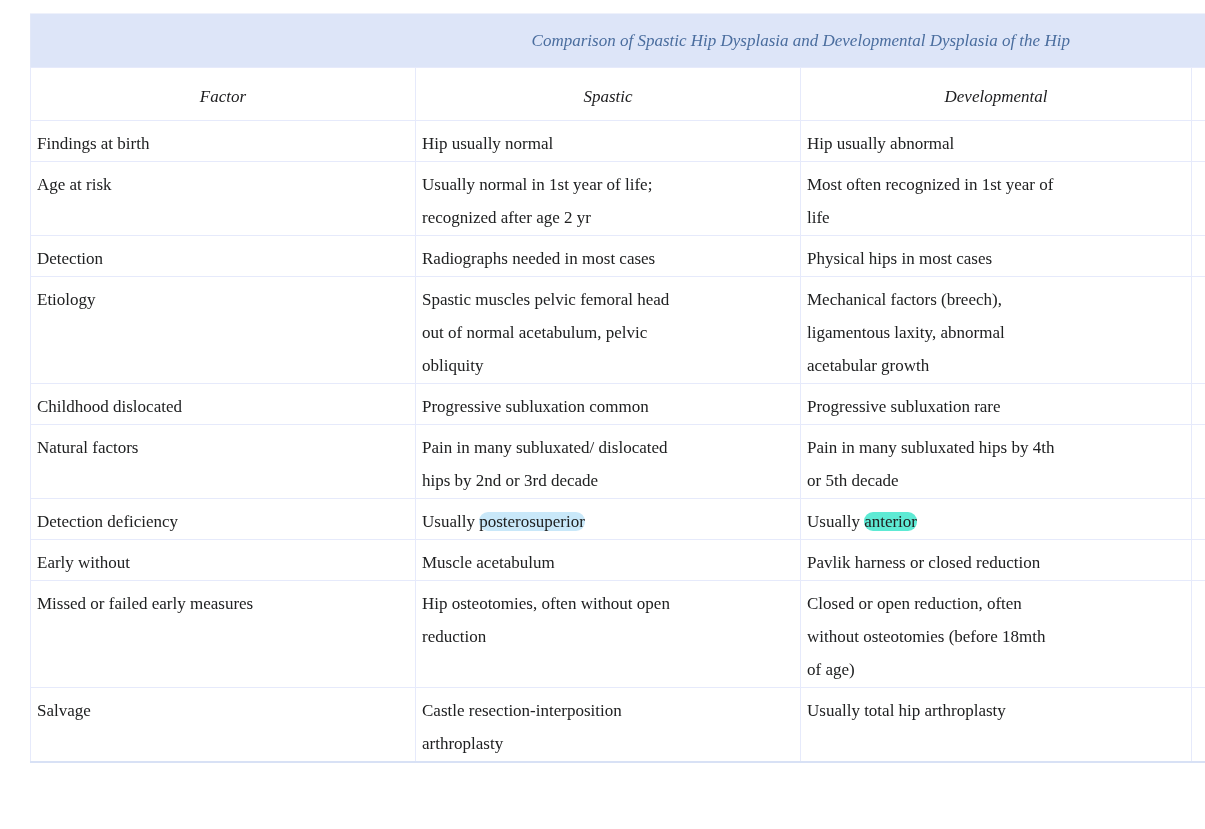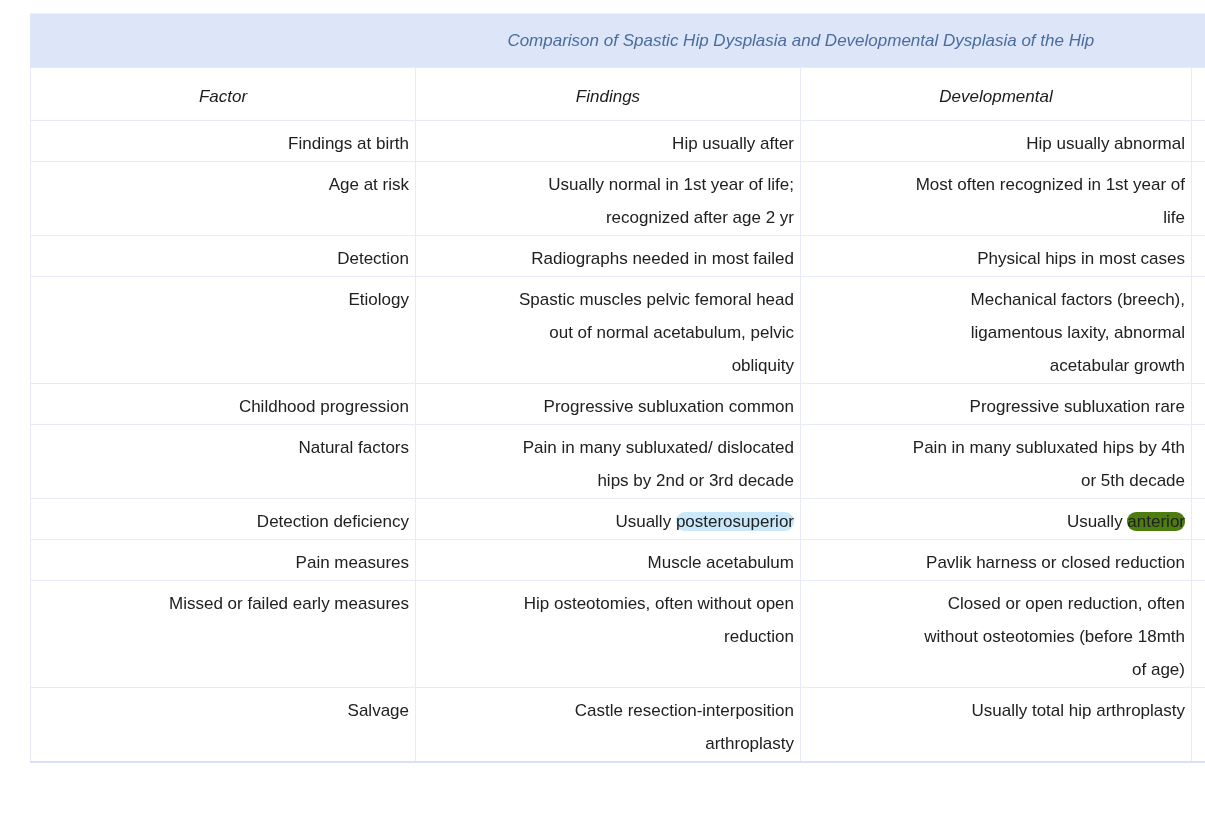--- a/index.html
+++ b/index.html
@@ -9,20 +9,21 @@
     height: 829px;
     overflow: hidden;
     background: #ffffff;
     font-family: "Liberation Sans", sans-serif;
   }
   .page {
     position: relative;
     width: 1205px;
     height: 829px;
     background: #ffffff;
+    font-family: Liberation Serif, serif;
   }
   table.cmp-table {
     position: absolute;
     left: 30px;
     top: 13px;
     width: 1540px;
     border-collapse: collapse;
     table-layout: fixed;
     color: #202122;
     font-size: 17px;
@@ -53,21 +54,21 @@
     border-bottom: 1px solid #e6eafb;
   }
   tr.header-row th {
     font-style: italic;
     text-align: center;
     vertical-align: middle;
     height: 45px;
     color: #1c1c1e;
   }
   tbody td {
-    text-align: right;
+    text-align: left;
   }
   .hl {
     background: #c9e8f9;
     border-radius: 9px;
   }
 </style>
 </head>
 <body>
 
 <div class="page">
@@ -77,78 +78,78 @@
       <col style="width:385px">
       <col style="width:391px">
       <col style="width:379px">
     </colgroup>
     <thead>
       <tr class="title-row">
         <th colspan="4">Comparison of Spastic Hip Dysplasia and Developmental Dysplasia of the Hip</th>
       </tr>
       <tr class="header-row">
         <th>Factor</th>
-        <th>Findings</th>
+        <th>Spastic</th>
         <th>Developmental</th>
         <th></th>
       </tr>
     </thead>
     <tbody id="table-body">
         <tr>
           <td>Findings at birth</td>
-          <td>Hip usually after</td>
+          <td>Hip usually normal</td>
           <td>Hip usually abnormal</td>
           <td></td>
         </tr>
         <tr>
           <td>Age at risk</td>
           <td>Usually normal in 1st year of life;
 recognized after age 2 yr</td>
           <td>Most often recognized in 1st year of
 life</td>
           <td></td>
         </tr>
         <tr>
           <td>Detection</td>
-          <td>Radiographs needed in most failed</td>
+          <td>Radiographs needed in most cases</td>
           <td>Physical hips in most cases</td>
           <td></td>
         </tr>
         <tr>
           <td>Etiology</td>
           <td>Spastic muscles pelvic femoral head
 out of normal acetabulum, pelvic
 obliquity</td>
           <td>Mechanical factors (breech),
 ligamentous laxity, abnormal
 acetabular growth</td>
           <td></td>
         </tr>
         <tr>
-          <td>Childhood progression</td>
+          <td>Childhood dislocated</td>
           <td>Progressive subluxation common</td>
           <td>Progressive subluxation rare</td>
           <td></td>
         </tr>
         <tr>
           <td>Natural factors</td>
           <td>Pain in many subluxated/ dislocated
 hips by 2nd or 3rd decade</td>
           <td>Pain in many subluxated hips by 4th
 or 5th decade</td>
           <td></td>
         </tr>
         <tr>
           <td>Detection deficiency</td>
           <td><span>Usually </span><span class="hl" style="background: rgb(201, 232, 249);">posterosuperior</span></td>
-          <td><span>Usually </span><span class="hl" style="background: #4d7c0f;">anterior</span></td>
+          <td><span>Usually </span><span class="hl" style="background: #5eead4;">anterior</span></td>
           <td></td>
         </tr>
         <tr>
-          <td>Pain measures</td>
+          <td>Early without</td>
           <td>Muscle acetabulum</td>
           <td>Pavlik harness or closed reduction</td>
           <td></td>
         </tr>
         <tr>
           <td>Missed or failed early measures</td>
           <td>Hip osteotomies, often without open
 reduction</td>
           <td>Closed or open reduction, often
 without osteotomies (before 18mth

